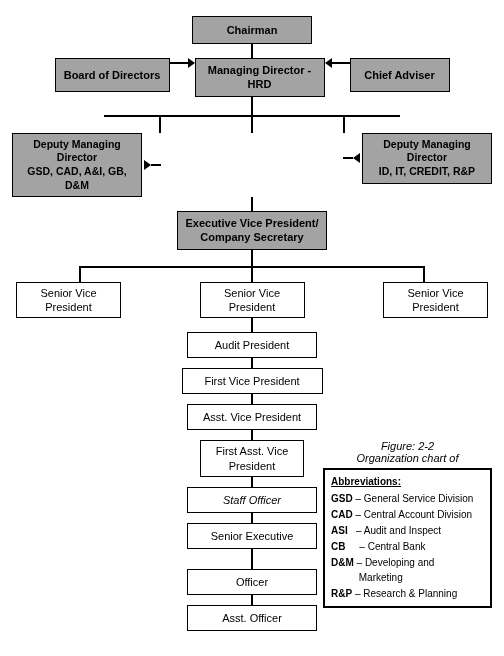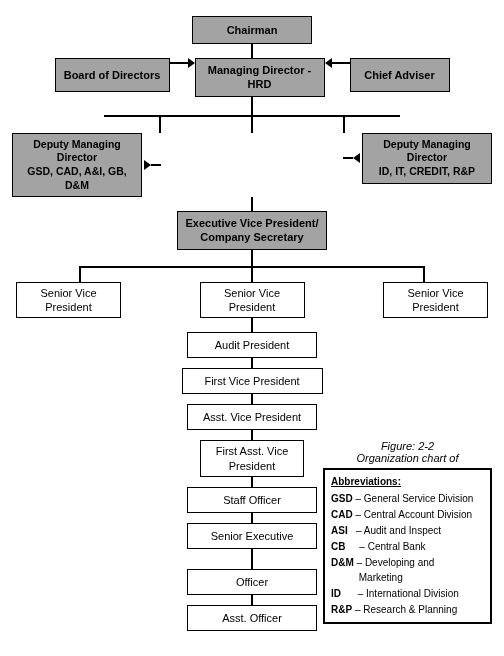--- a/index.html
+++ b/index.html
@@ -210,21 +210,21 @@
 
   <div style="display:flex; align-items:flex-start; justify-content:center; position:relative;">
     <div style="display:flex; flex-direction:column; align-items:center;">
 
       <div class="box-white" style="width:104px; min-height:36px;">
         <span style="white-space:pre-line; text-align:center;">First Asst. Vice
 President</span>
       </div>
       <div class="vline" style="height:10px;"></div>
 
-      <div class="box-white" style="width:130px; min-height:26px;">
+      <div class="box-white" style="width:130px; min-height:26px;font-style:italic;">
         <span>Staff Officer</span>
       </div>
       <div class="vline" style="height:10px;"></div>
 
       <div class="box-white" style="width:130px; min-height:26px;">
         <span>Senior Executive</span>
       </div>
       <div class="vline" style="height:10px;"></div>
 
       <div class="vline" style="height:10px;"></div>
@@ -241,19 +241,18 @@
 
     <div style="position:absolute; right:8px; top:0; width:169px;">
       <div class="figure-label">Figure: 2-2<br>Organization chart of</div>
       <div class="legend">
         <div class="legend-title">Abbreviations:</div>
         <div class="legend-entry"><b>GSD</b> – General Service Division</div>
         <div class="legend-entry"><b>CAD</b> – Central Account Division</div>
         <div class="legend-entry"><b>ASI</b> &nbsp; – Audit and Inspect</div>
         <div class="legend-entry"><b>CB</b> &nbsp;&nbsp;&nbsp;&nbsp;– Central Bank</div>
         <div class="legend-entry"><b>D&amp;M</b> – Developing and<br>&nbsp;&nbsp;&nbsp;&nbsp;&nbsp;&nbsp;&nbsp;&nbsp;&nbsp;&nbsp;Marketing</div>
-        <div class="legend-entry"><b>ID</b> &nbsp;&nbsp;&nbsp;&nbsp;&nbsp;– International Division</div>
         <div class="legend-entry"><b>R&amp;P</b> – Research &amp; Planning</div>
       </div>
     </div>
   </div>
 
 </div>
 
 </body></html>

